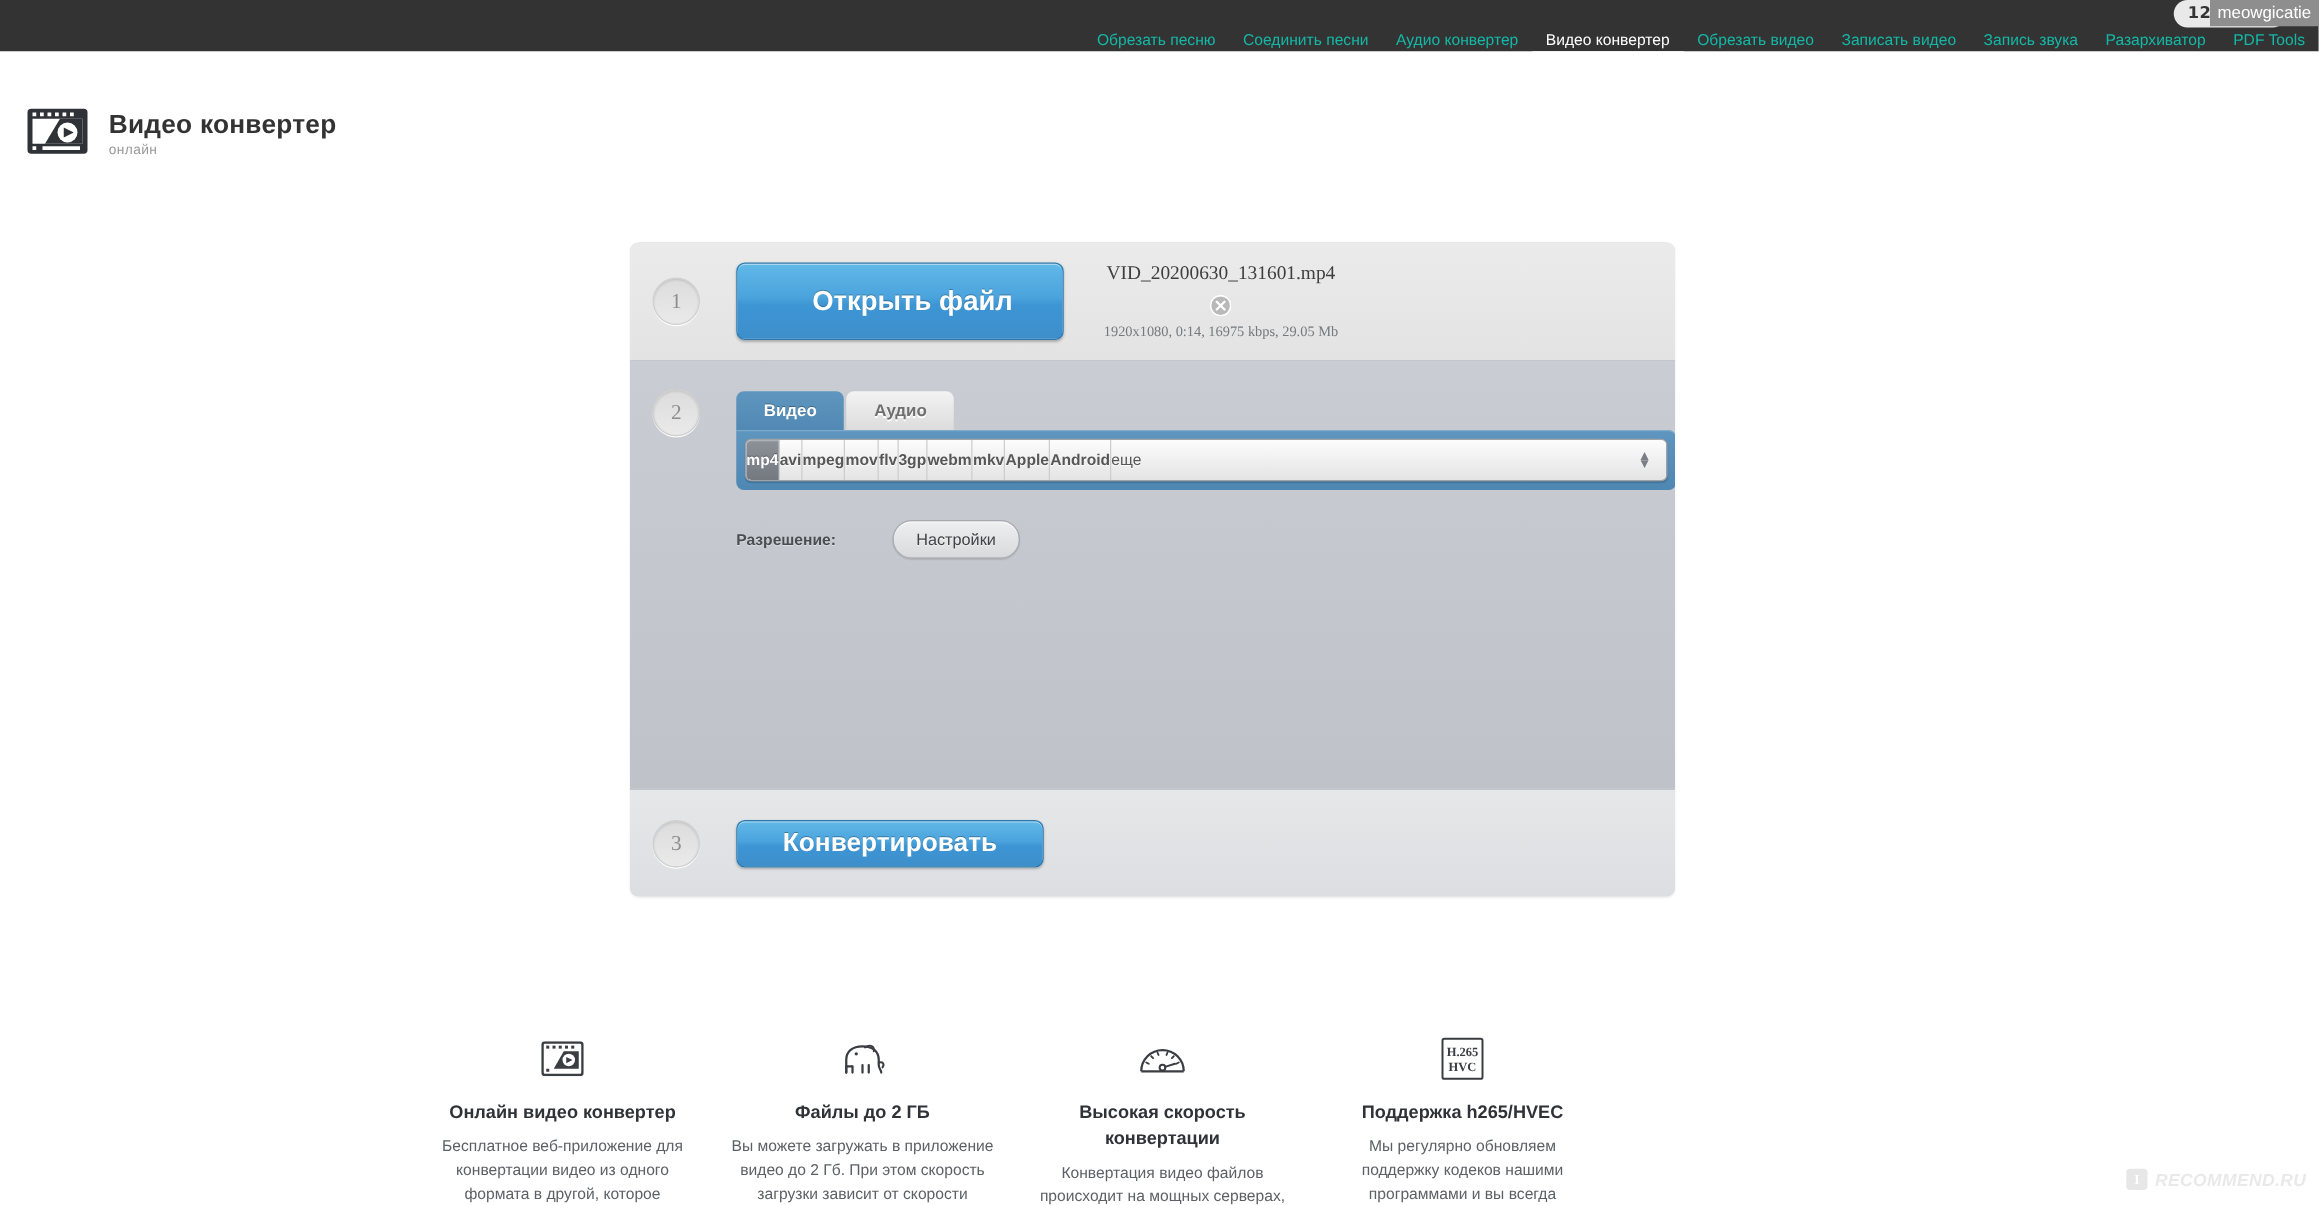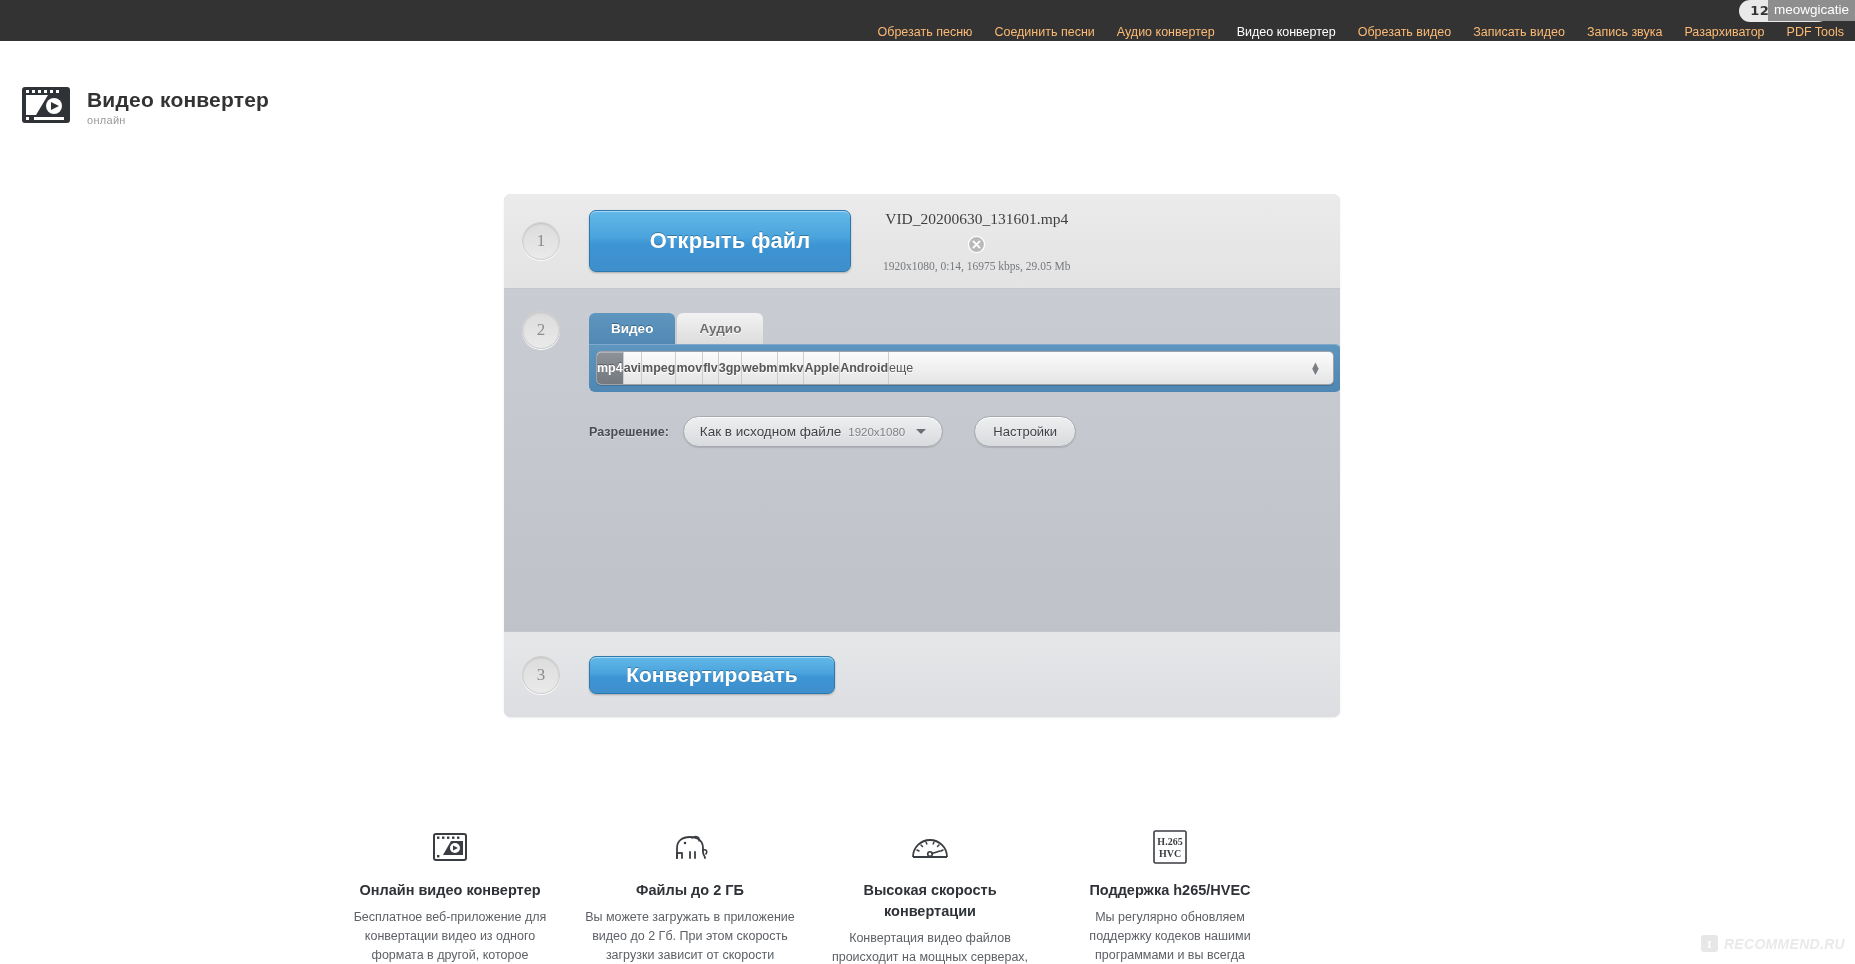--- a/index.html
+++ b/index.html
@@ -27,21 +27,21 @@
     font-weight: bold;
     letter-spacing: .3px;
     border-radius: 11px;
     padding: 4px 11px 5px;
     line-height: 1;
     margin-right: 26px;
     font-family: "DejaVu Sans", sans-serif;
   }
   .nav-list { display: flex; align-items: center; gap: 0px; }
   .nav-item {
-    color: #fdba74;
+    color: #14b8a6;
     font-size: 12.5px;
     padding: 3px 11px 4px;
     white-space: nowrap;
     cursor: pointer;
   }
   .nav-item.active {
     color: #ffffff;
     border-bottom: 2px solid #ffffff;
     padding-bottom: 2px;
   }
@@ -398,25 +398,20 @@
               <span class="spinner-ico">
                 <span>▲</span>
                   <span>▼</span>
               </span>
             </div>
           </div>
         </div>
 
         <div class="res-row">
           <div class="res-label">Разрешение:</div>
-          <div class="pill-btn res-select">
-            <span>Как в исходном файле</span>
-            <span class="res-dim">1920x1080</span>
-            <span class="caret"></span>
-          </div>
           <div class="pill-btn settings-btn">Настройки</div>
         </div>
 
       </div>
     </div>
 
     <div class="step3">
       <div class="step-num">3</div>
       <div class="btn-blue convert-btn">Конвертировать</div>
     </div>

